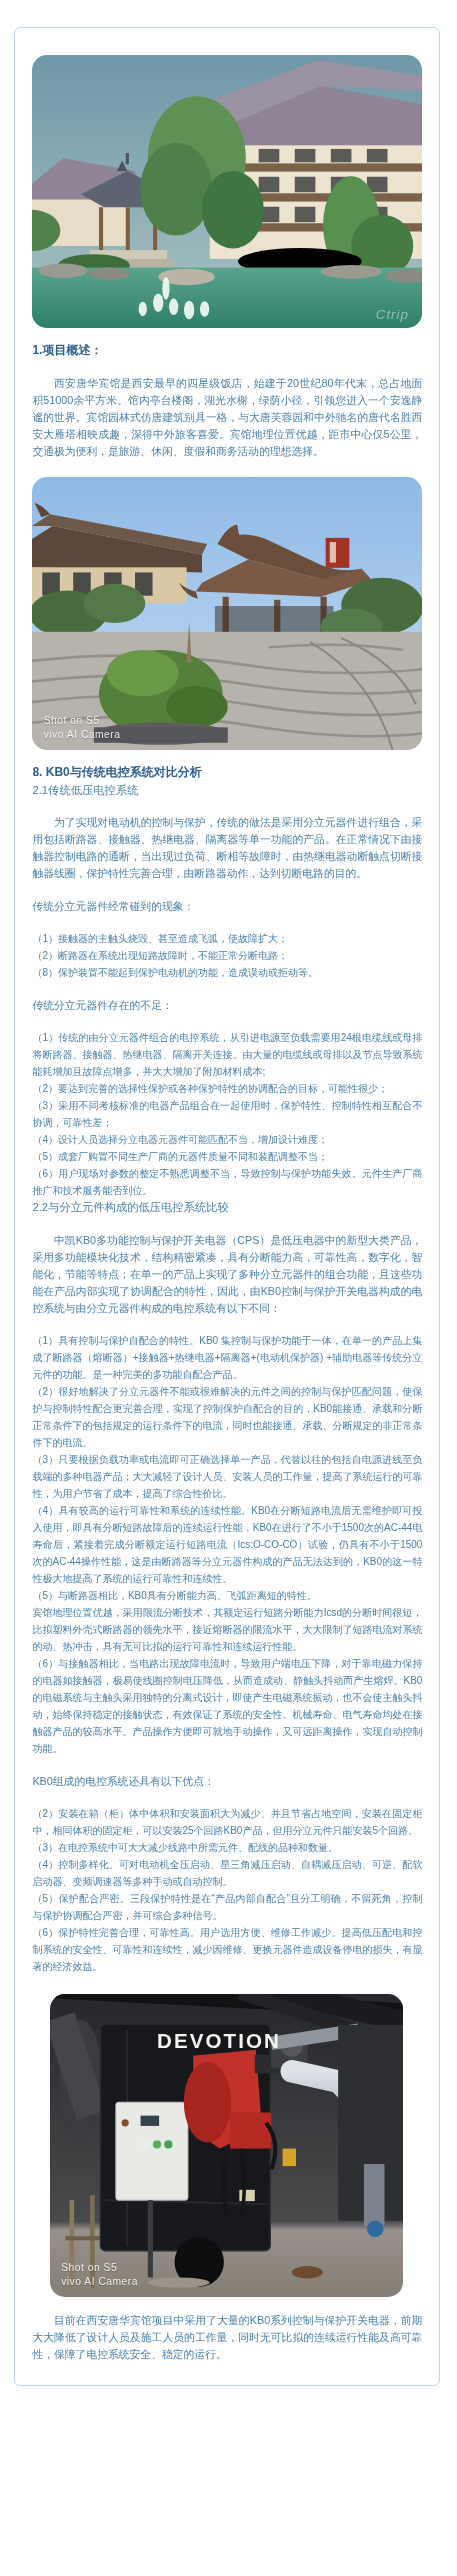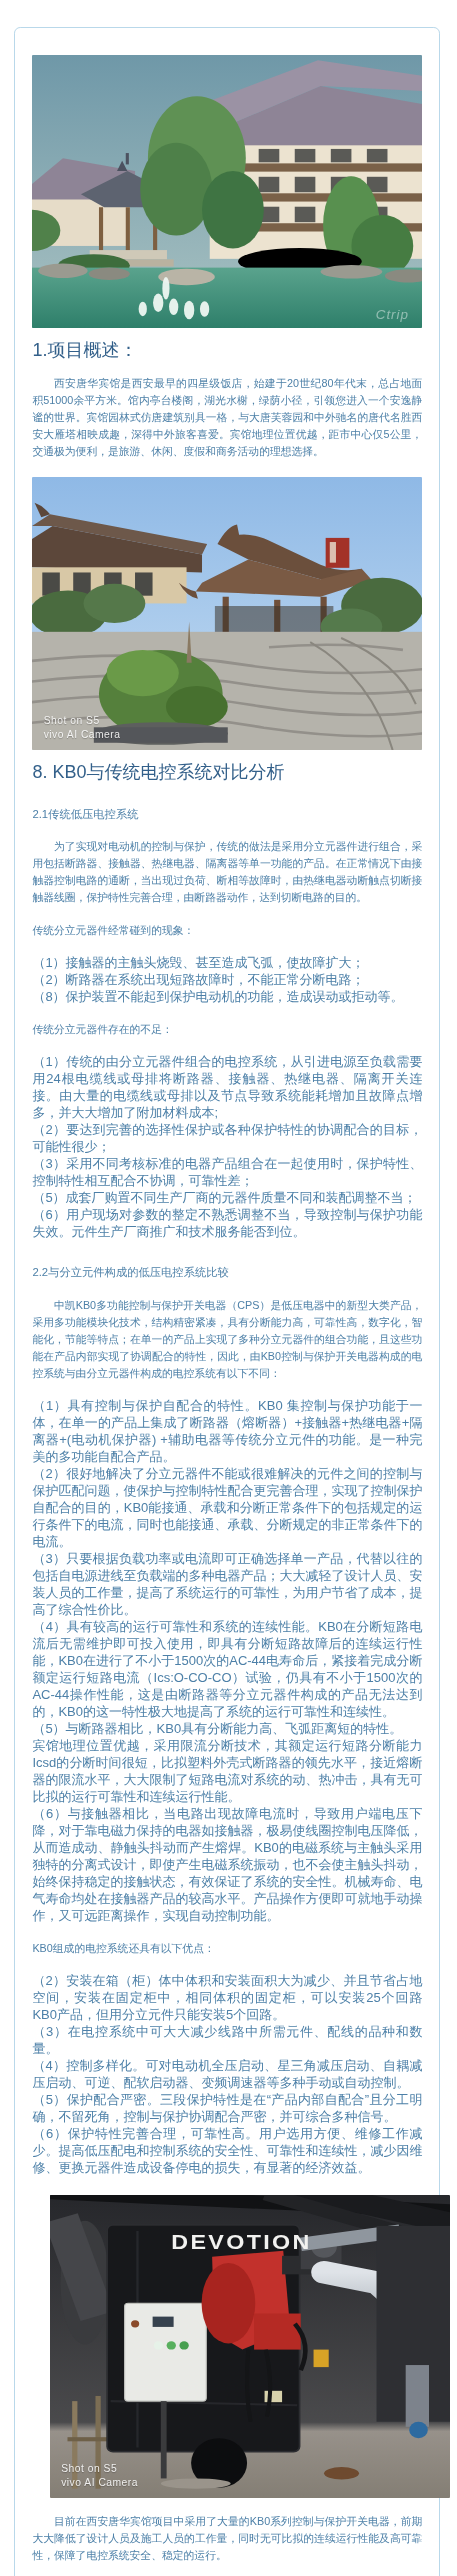--- a/index.html
+++ b/index.html
@@ -6,35 +6,35 @@
   body{width:457px;font-family:"Liberation Sans","DejaVu Sans",sans-serif;}
   .card{
     box-sizing:border-box;
     width:426px;
     margin:27px 0 0 14.4px;
     border:0.5px solid #b9d8ea;
     border-radius:6.2px;
     padding:27px 17px 21.6px 17px;
     background:#ffffff;
   }
-  .photo{position:relative;border-radius:1px;overflow:hidden;display:block;}
+  .photo{position:relative;border-radius:15px;overflow:hidden;display:block;}
   .photo svg{display:block;width:100%;height:100%;}
   .wm{position:absolute;left:11.3px;bottom:8.2px;color:rgba(255,255,255,.88);
       font-size:10.3px;line-height:14px;letter-spacing:0.5px;text-shadow:0 0.5px 1px rgba(0,0,0,.25);}
   .wm-ctrip{position:absolute;right:13.4px;bottom:6.2px;color:rgba(255,255,255,.45);
       font-size:13.4px;font-style:italic;letter-spacing:1px;}
-  .h-major{font-size:18px;line-height:17.5px;font-weight:normal;color:#33608a;margin:14.4px 0 0 0;}
-  .h-sub{font-size:11.3px;line-height:17px;font-weight:normal;color:#4d80a8;margin:24px 0 0 0;}
+  .h-major{font-size:12px;line-height:17.5px;font-weight:bold;color:#33608a;margin:14.4px 0 0 0;}
+  .h-sub{font-size:11.3px;line-height:17px;font-weight:normal;color:#4d80a8;margin:0 0 0 0;}
   .para{font-size:10.8px;line-height:17px;color:#4d80a8;text-align:justify;margin:15.5px 0 0 0;}
   .indent{text-indent:2em;}
-  .item{font-size:13px;line-height:17px;color:#4d80a8;text-align:justify;margin:0;}
+  .item{font-size:10px;line-height:17px;color:#4d80a8;text-align:justify;margin:0;}
   .group{margin-top:15.5px;}
   .ph1{height:273px;}
   .ph2{height:273px;margin-top:16.5px;}
-  .ph3{height:303px;width:400px;margin:18.5px 0 0 17.5px;}
+  .ph3{height:303px;width:353px;margin:18.5px 0 0 17.5px;}
   .svg-tiny{font-family:"Liberation Sans",sans-serif;}
 </style>
 </head>
 <body>
 
 <div class="card">
 
   <div class="photo ph1">
     <svg viewBox="0 0 757 529" preserveAspectRatio="none">
       <defs>
@@ -189,20 +189,21 @@
     <p class="item">（1）接触器的主触头烧毁、甚至造成飞弧，使故障扩大；</p>
     <p class="item">（2）断路器在系统出现短路故障时，不能正常分断电路；</p>
     <p class="item">（8）保护装置不能起到保护电动机的功能，造成误动或拒动等。</p>
   </div>
 
   <p class="para">传统分立元器件存在的不足：</p>
   <div class="group">
     <p class="item">（1）传统的由分立元器件组合的电控系统，从引进电源至负载需要用24根电缆线或母排将断路器、接触器、热继电器、隔离开关连接。由大量的电缆线或母排以及节点导致系统能耗增加且故障点增多，并大大增加了附加材料成本;</p>
     <p class="item">（2）要达到完善的选择性保护或各种保护特性的协调配合的目标，可能性很少；</p>
     <p class="item">（3）采用不同考核标准的电器产品组合在一起使用时，保护特性、控制特性相互配合不协调，可靠性差；</p>
+    <p class="item">（4）设计人员选择分立电器元器件可能匹配不当，增加设计难度；</p>
     <p class="item">（5）成套厂购置不同生产厂商的元器件质量不同和装配调整不当；</p>
     <p class="item">（6）用户现场对参数的整定不熟悉调整不当，导致控制与保护功能失效。元件生产厂商推广和技术服务能否到位。</p>
   </div>
 
   <div class="h-sub">2.2与分立元件构成的低压电控系统比较</div>
   <p class="para indent">中凯KB0多功能控制与保护开关电器（CPS）是低压电器中的新型大类产品，采用多功能模块化技术，结构精密紧凑，具有分断能力高，可靠性高，数字化，智能化，节能等特点；在单一的产品上实现了多种分立元器件的组合功能，且这些功能在产品内部实现了协调配合的特性，因此，由KB0控制与保护开关电器构成的电控系统与由分立元器件构成的电控系统有以下不同：</p>
   <div class="group">
     <p class="item">（1）具有控制与保护自配合的特性。KB0 集控制与保护功能于一体，在单一的产品上集成了断路器（熔断器）+接触器+热继电器+隔离器+(电动机保护器) +辅助电器等传统分立元件的功能。是一种完美的多功能自配合产品。</p>
     <p class="item">（2）很好地解决了分立元器件不能或很难解决的元件之间的控制与保护匹配问题，使保护与控制特性配合更完善合理，实现了控制保护自配合的目的，KB0能接通、承载和分断正常条件下的包括规定的运行条件下的电流，同时也能接通、承载、分断规定的非正常条件下的电流。</p>
     <p class="item">（3）只要根据负载功率或电流即可正确选择单一产品，代替以往的包括自电源进线至负载端的多种电器产品；大大减轻了设计人员、安装人员的工作量，提高了系统运行的可靠性，为用户节省了成本，提高了综合性价比。</p>

